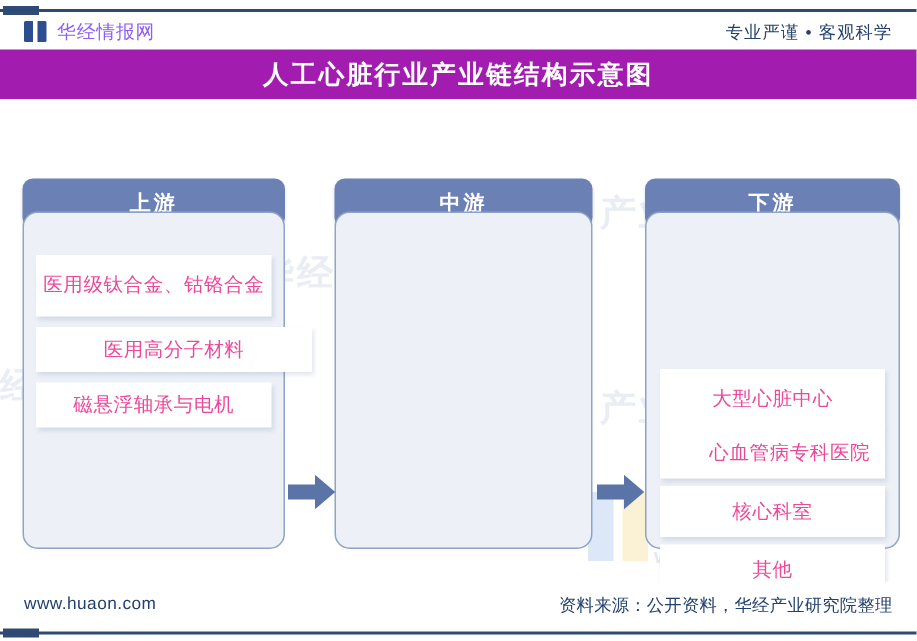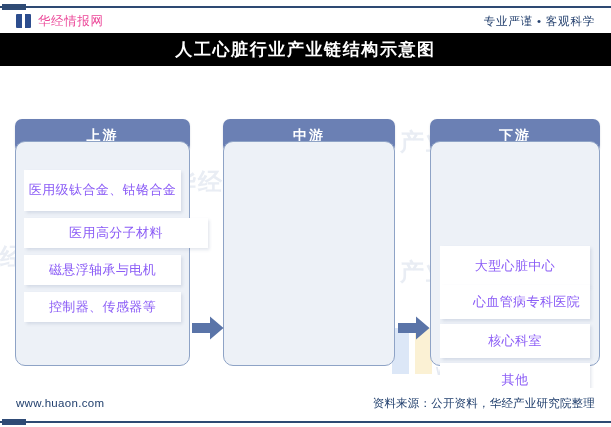--- a/index.html
+++ b/index.html
@@ -67,37 +67,37 @@
     top: 0;
     width: 6px;
     height: 14px;
     background: #2c4d8e;
     display: block;
   }
   .brand-logo i.l { left: 0; border-radius: 1px 0 0 1px; }
   .brand-logo i.r { right: 0; border-radius: 0 1px 1px 0; }
   .brand-name {
     font-size: 12.5px;
-    color: #ec4899;
+    color: #8b5cf6;
     letter-spacing: 0.6px;
     white-space: nowrap;
   }
   .slogan {
     font-size: 11.5px;
     color: #24406e;
     letter-spacing: 0.8px;
     white-space: nowrap;
   }
 
   
   .titlebar {
     position: absolute;
     left: 0; top: 33px;
     width: 611px; height: 33px;
-    background: #000000;
+    background: #a21caf;
     display: flex;
     align-items: center;
     justify-content: center;
   }
   .titlebar .title-text {
     color: #ffffff;
     font-size: 17px;
     font-weight: bold;
     letter-spacing: 1.6px;
     white-space: nowrap;
@@ -198,21 +198,21 @@
     box-shadow: 1.5px 2px 3px rgba(80,100,140,0.16);
     display: flex;
     align-items: center;
     justify-content: center;
     text-align: center;
     box-sizing: border-box;
     padding: 2px 4px;
   }
   .chip span {
     font-size: 13px;
-    color: #8b5cf6;
+    color: #ec4899;
     line-height: 1.25;
     letter-spacing: 0.4px;
   }
 
   
   .up-c0 { left: 24px; top: 104px; width: 157px; height: 41px; }
   .up-c1 { left: 24px; top: 152px; width: 184px; height: 30px; }
   .up-c2 { left: 24px; top: 189px; width: 157px; height: 30px; }
   .up-c3 { left: 24px; top: 226px; width: 157px; height: 30px; }
 
@@ -312,23 +312,20 @@
 
   <div class="chip up-c0">
     <span>医用级钛合金、钴铬合金</span>
   </div>
   <div class="chip up-c1">
     <span>医用高分子材料</span>
   </div>
   <div class="chip up-c2">
     <span>磁悬浮轴承与电机</span>
   </div>
-  <div class="chip up-c3">
-    <span>控制器、传感器等</span>
-  </div>
 
 
   <div class="chip dn-c0">
     <span>大型心脏中心</span>
   </div>
   <div class="chip dn-c1">
     <span>心血管病专科医院</span>
   </div>
   <div class="chip dn-c2">
     <span>核心科室</span>

